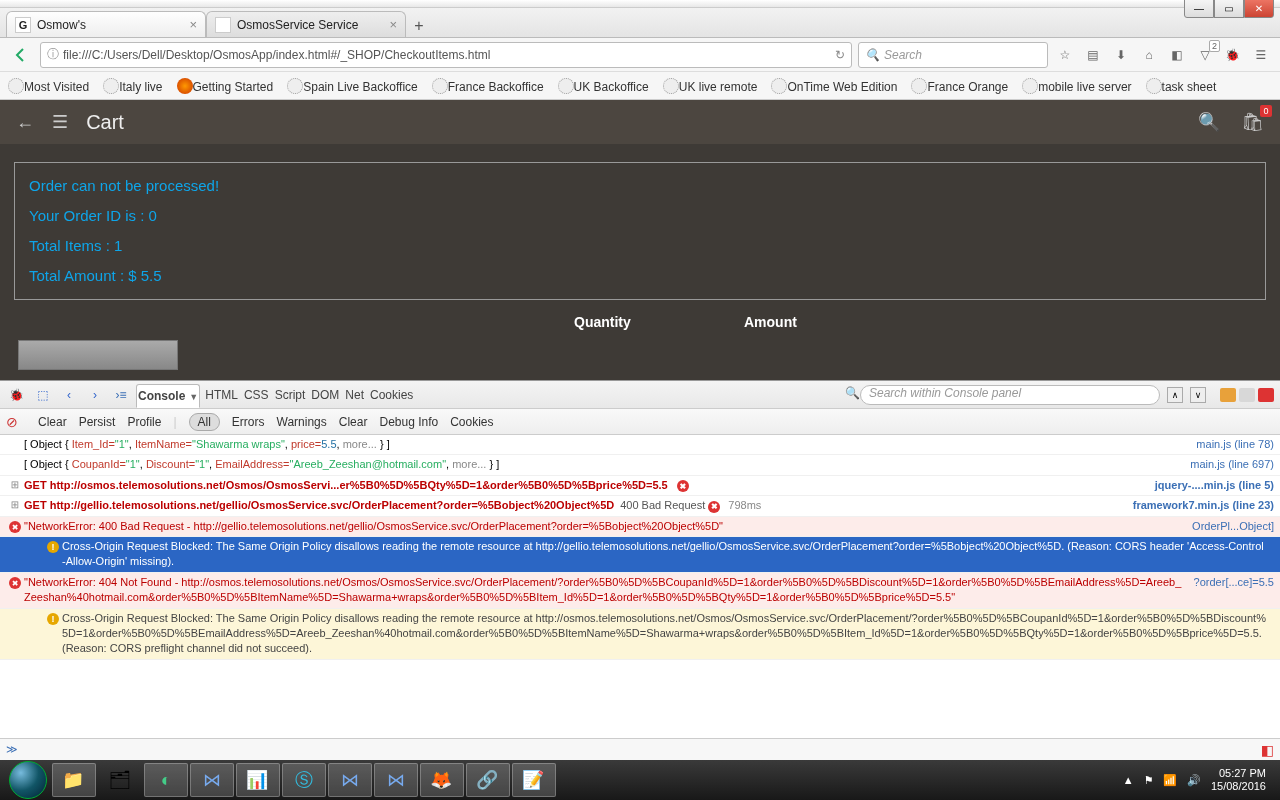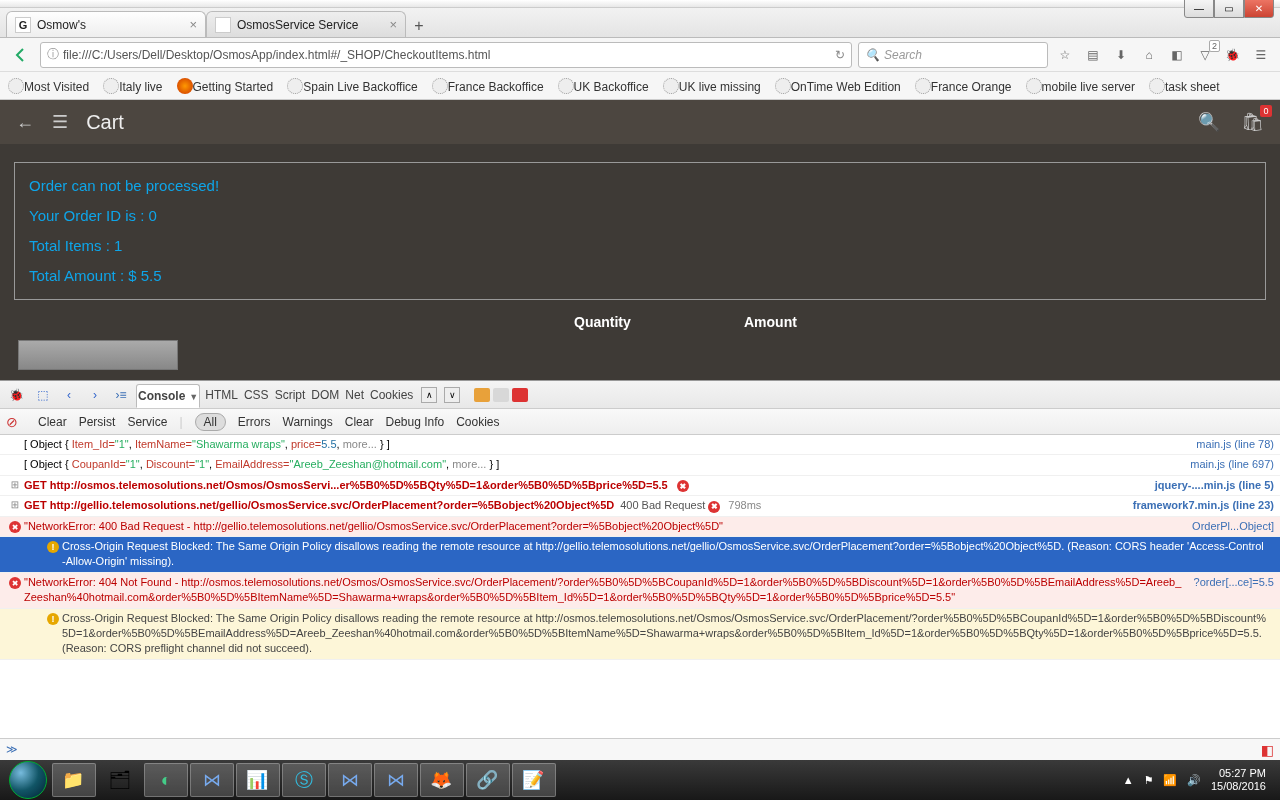--- a/index.html
+++ b/index.html
@@ -175,21 +175,21 @@
   <div class="bm">
       <span class="bmicon"></span>
       <span>France Backoffice</span>
     </div>
   <div class="bm">
       <span class="bmicon"></span>
       <span>UK Backoffice</span>
     </div>
   <div class="bm">
       <span class="bmicon"></span>
-      <span>UK live missing</span>
+      <span>UK live remote</span>
     </div>
   <div class="bm">
       <span class="bmicon"></span>
       <span>OnTime Web Edition</span>
     </div>
   <div class="bm">
       <span class="bmicon"></span>
       <span>France Orange</span>
     </div>
   <div class="bm">
@@ -234,33 +234,34 @@
     <div class="dtbtn" style="color:#36c">‹</div>
     <div class="dtbtn" style="color:#36c">›</div>
     <div class="dtbtn">›≡</div>
     <div class="dttab active"><span>Console</span><span class="dd">▼</span></div>
     <div class="dttab">HTML</div>
     <div class="dttab">CSS</div>
     <div class="dttab">Script</div>
     <div class="dttab">DOM</div>
     <div class="dttab">Net</div>
     <div class="dttab">Cookies</div>
+    <div class="dt-search">Search within Console panel</div>
     <div class="dt-nav">∧</div>
     <div class="dt-nav">∨</div>
     <div class="dt-winbtns">
       <div class="dt-wb" style="background:#e8a13a"></div>
       <div class="dt-wb" style="background:#d8d8d8"></div>
       <div class="dt-wb" style="background:#d33"></div>
     </div>
   </div>
   <div class="dt-sub">
     <span class="sidebtn">⊘</span>
     <span>Clear</span>
     <span>Persist</span>
-    <span>Service</span>
+    <span>Profile</span>
     <span style="color:#ccc">|</span>
     <span class="pill active">All</span>
     <span>Errors</span>
     <span>Warnings</span>
     <span>Clear</span>
     <span>Debug Info</span>
     <span>Cookies</span>
   </div>
   <div class="dt-log">
 

